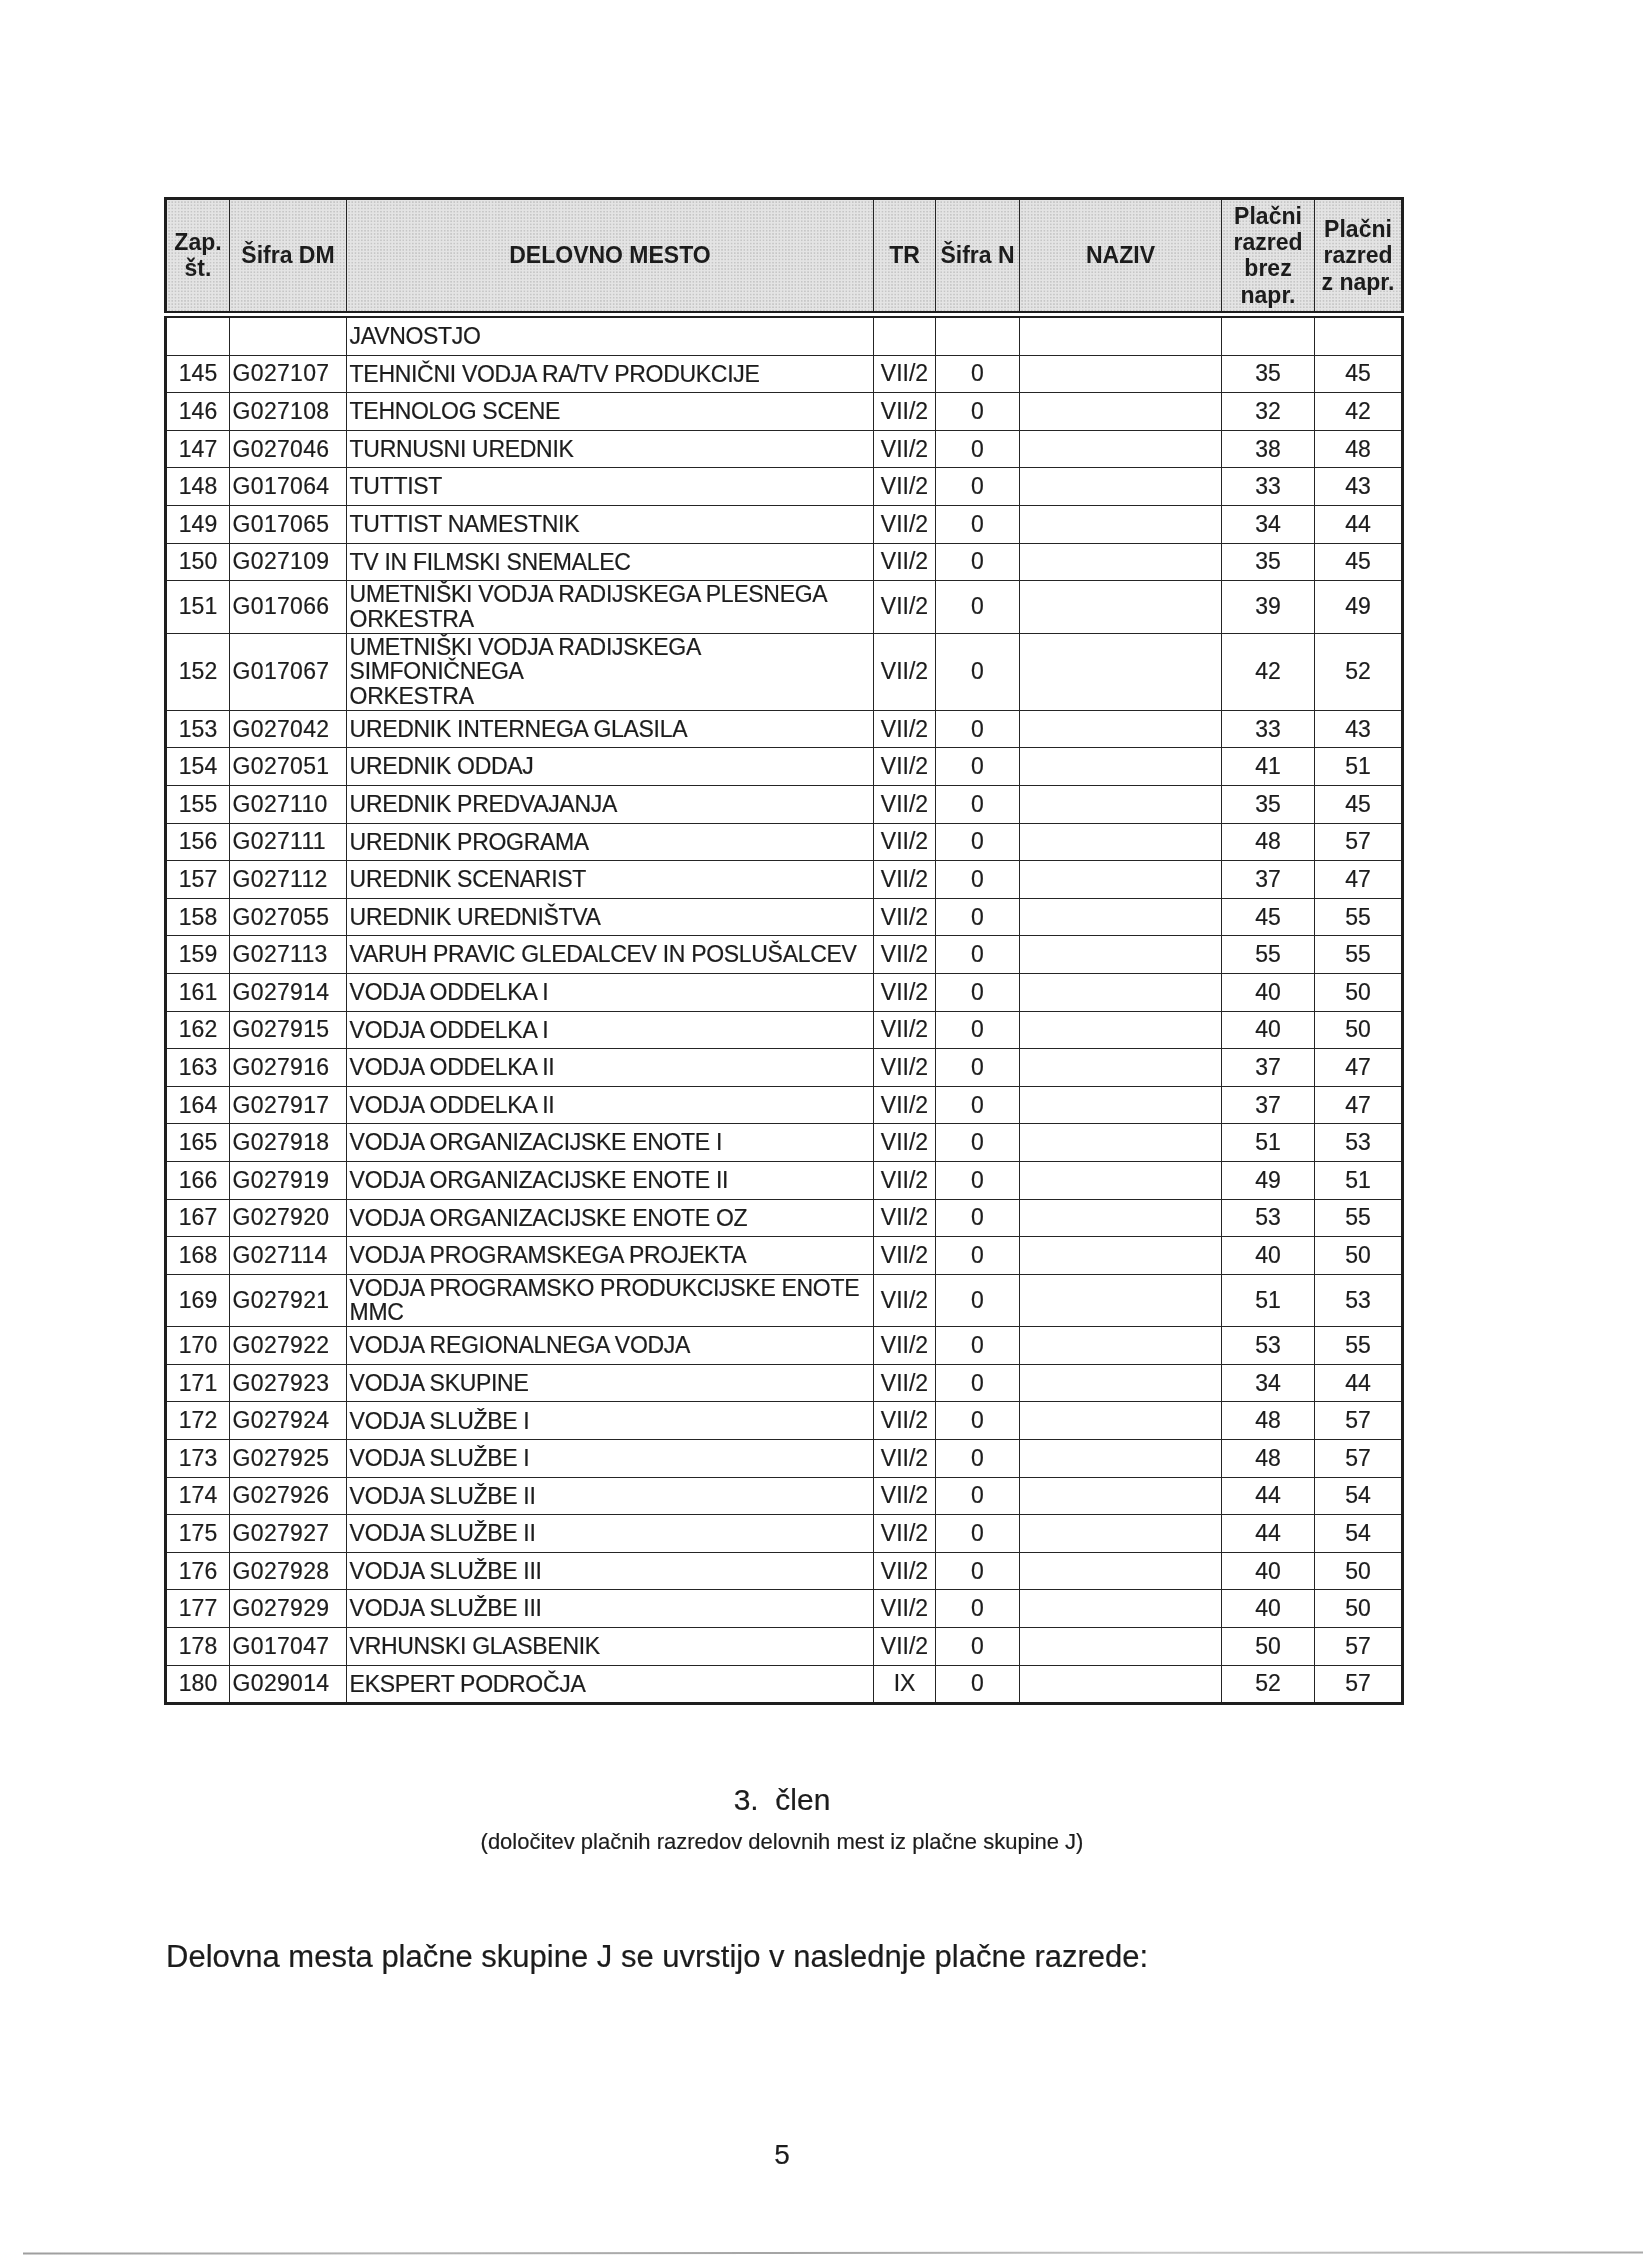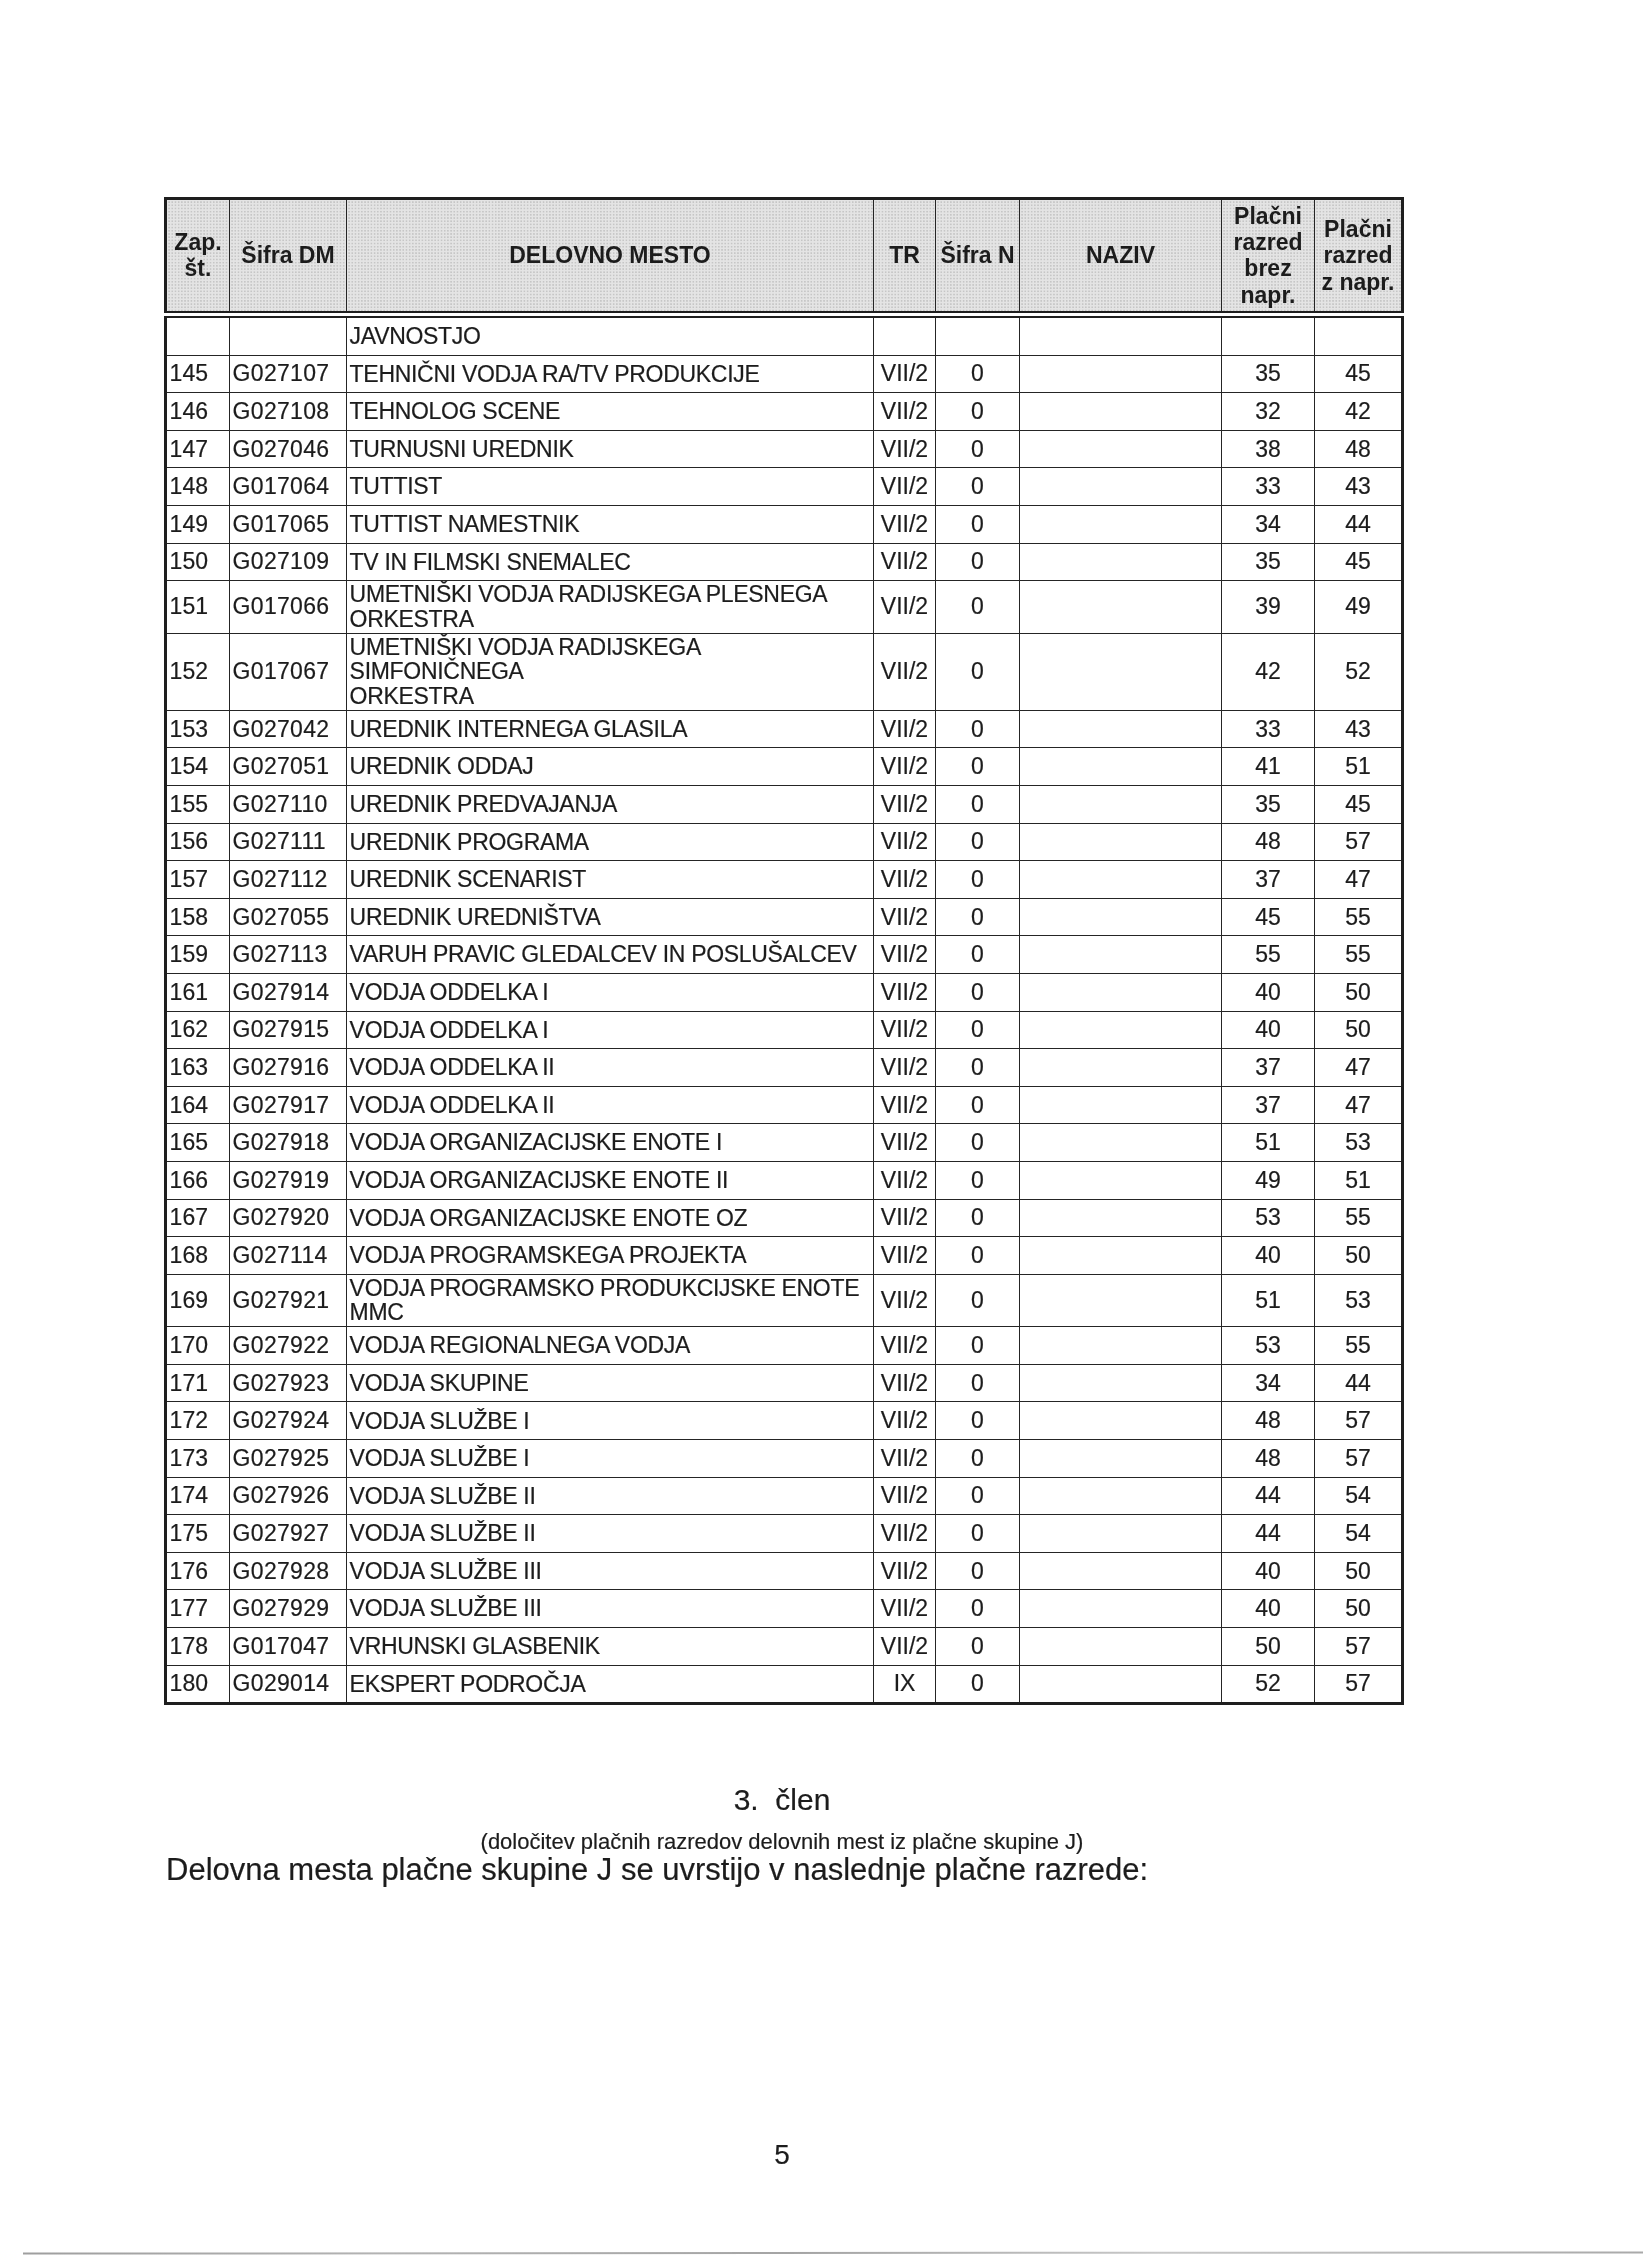--- a/index.html
+++ b/index.html
@@ -41,41 +41,41 @@
     border-bottom: 7px double #1e1e1e;
     letter-spacing: 0px;
   }
   table.positions td {
     height: 34px;
     font-size: 23px;
     padding: 1.3px 2.6px;
     vertical-align: middle;
     -webkit-text-stroke: 0.2px;
   }
-  td.c-zap   { text-align: left; vertical-align: bottom; padding-bottom: 5.2px; }
+  td.c-zap   { text-align: center; vertical-align: bottom; padding-bottom: 5.2px; }
   td.c-code  { letter-spacing: 0.3px; }
   td.c-dm    { text-align: left; padding-left: 7.7px; padding-right: 3.9px;
                white-space: pre-line; font-size: 22.6px; letter-spacing: -0.3px;
                line-height: 24.5px; margin-left: 37px; }
   td.c-tr, td.c-sn, td.c-naziv, td.c-p1, td.c-p2 { text-align: center; }
 
   
   .center-block {
     position: absolute;
     left: 164px;
     width: 1236px;
     text-align: center;
     white-space: pre;
   }
   .heading    { top: 1783px; font-size: 30px; }
   .subheading { top: 1829px; font-size: 22px; white-space: normal; }
   .paragraph  {
     position: absolute;
     left: 166px;
-    top: 1852px;
+    top: 1939px;
     font-size: 31px;
   }
   .page-number {
     position: absolute;
     left: 164px;
     width: 1236px;
     top: 2139px;
     text-align: center;
     font-size: 28px;
   }

